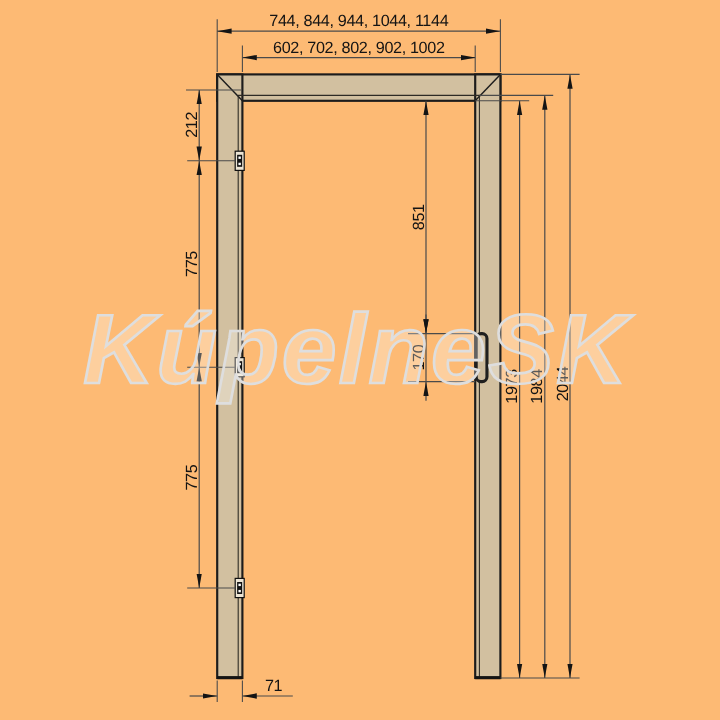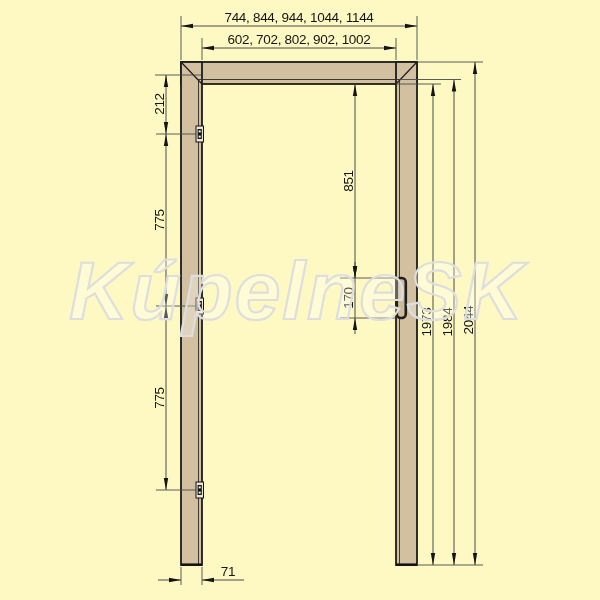--- a/index.html
+++ b/index.html
@@ -1,16 +1,16 @@
 <!DOCTYPE html>
 <html><head>
 <meta charset="utf-8">
 <style>
   html,body{margin:0;padding:0;background:#ffffff;}
-  .canvas{position:relative;width:600px;height:600px;background:#fef9c3;overflow:hidden;}
+  .canvas{position:relative;width:600px;height:600px;background:#fdba74;overflow:hidden;}
   svg{display:block}
   svg text{font-family:"Liberation Sans","DejaVu Sans",sans-serif;fill:#141414;font-size:13.5px;letter-spacing:-0.3px;}
   .frame{fill:#d2c0a0;stroke:#1c1c1c;stroke-width:1.8;}
   .seam{stroke:#1c1c1c;stroke-width:1.2;fill:none;}
   .rabbet{stroke:#2e2a24;stroke-width:0.9;fill:none;}
   .cap{stroke:#141414;stroke-width:2.6;fill:none;}
   .dim{stroke:#4a4a4a;stroke-width:1;fill:none;}
   .ext{stroke:#4a4a4a;stroke-width:0.9;fill:none;}
   .hinge-outer{fill:#ece4d4;stroke:#111;stroke-width:1;}
   .hinge-inner{fill:#111;}

